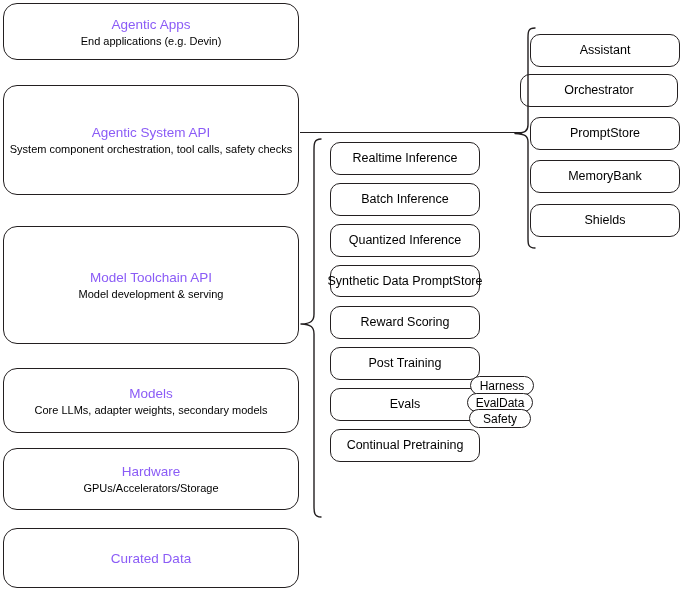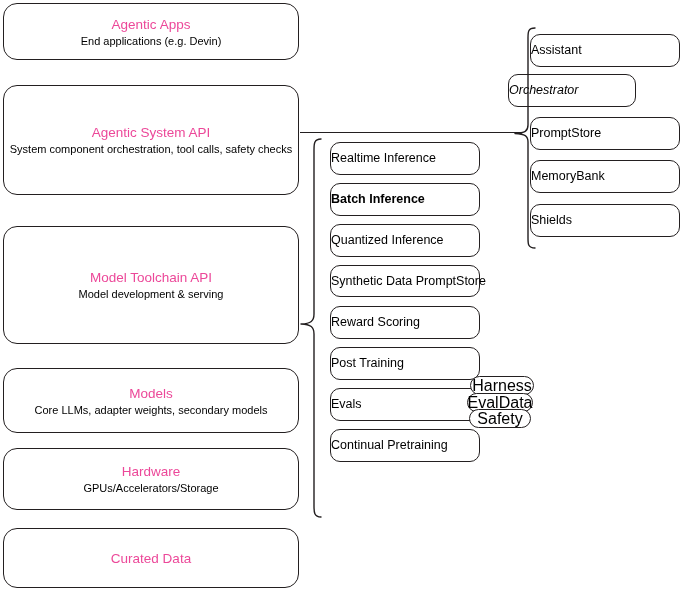--- a/index.html
+++ b/index.html
@@ -35,21 +35,21 @@
     display: flex;
     flex-direction: column;
     align-items: center;
     justify-content: center;
     text-align: center;
   }
 
   .box .title {
     font-size: 13.5px;
     line-height: 17px;
-    color: #ec4899;
+    color: #8b5cf6;
     white-space: nowrap;
     text-align: right;
   }
   .box .sub {
     font-size: 11px;
     line-height: 13px;
     color: #000;
     margin-top: 2px;
     white-space: nowrap;
   }
@@ -59,36 +59,37 @@
 
   
   .cap {
     position: absolute;
     box-sizing: border-box;
     border: 1.4px solid #231f20;
     border-radius: 10px;
     background: #ffffff;
     display: flex;
     align-items: center;
+    justify-content: center;
     font-size: 12.5px;
     line-height: 15px;
     white-space: nowrap;
   }
 
   
   .pill {
     position: absolute;
     box-sizing: border-box;
     border: 1.4px solid #231f20;
     border-radius: 999px;
     background: #ffffff;
     display: flex;
     align-items: center;
     justify-content: center;
-    font-size: 16px;
+    font-size: 12px;
     line-height: 14px;
     white-space: nowrap;
     z-index: 5;
   }
 
   
   .connector {
     position: absolute;
     background: #231f20;
     height: 1.4px;
@@ -147,21 +148,21 @@
 
   <div class="brace" style="left:300px; top:138px; width:22px; height:380px;">
     <svg width="22" height="380" viewBox="0 0 22 380">
       <path d="M21,1 C14,1 14,6 14,12 L14,176 C14,183 11,185.5 1,186 C11,186.5 14,189 14,196 L14,368 C14,374 14,379 21,379"></path>
     </svg>
   </div>
 
   <div class="cap" style="left:330px; top:142px; width:150px; height:33px;">
     <span>Realtime Inference</span>
   </div>
-  <div class="cap" style="left:330px; top:183px; width:150px; height:33px;font-weight:bold;">
+  <div class="cap" style="left:330px; top:183px; width:150px; height:33px;">
     <span>Batch Inference</span>
   </div>
   <div class="cap" style="left:330px; top:224px; width:150px; height:33px;">
     <span>Quantized Inference</span>
   </div>
   <div class="cap" style="left:330px; top:265px; width:150px; height:32px;">
     <span>Synthetic Data PromptStore</span>
   </div>
   <div class="cap" style="left:330px; top:306px; width:150px; height:33px;">
     <span>Reward Scoring</span>
@@ -188,21 +189,21 @@
 
   <div class="brace" style="left:514px; top:27px; width:22px; height:222px;">
     <svg width="22" height="222" viewBox="0 0 22 222">
       <path d="M21,1 C14,1 14,5 14,11 L14,98 C14,104 11,106 1,106.5 C11,107 14,109 14,115 L14,211 C14,217 14,221 21,221"></path>
     </svg>
   </div>
 
   <div class="cap" style="left:530px; top:34px; width:150px; height:33px;">
     <span>Assistant</span>
   </div>
-  <div class="cap" style="left:508px; top:74px; width:128px; height:33px;font-style:italic;">
+  <div class="cap" style="left:520px; top:74px; width:158px; height:33px;">
     <span>Orchestrator</span>
   </div>
   <div class="cap" style="left:530px; top:117px; width:150px; height:33px;">
     <span>PromptStore</span>
   </div>
   <div class="cap" style="left:530px; top:160px; width:150px; height:33px;">
     <span>MemoryBank</span>
   </div>
   <div class="cap" style="left:530px; top:204px; width:150px; height:33px;">
     <span>Shields</span>

